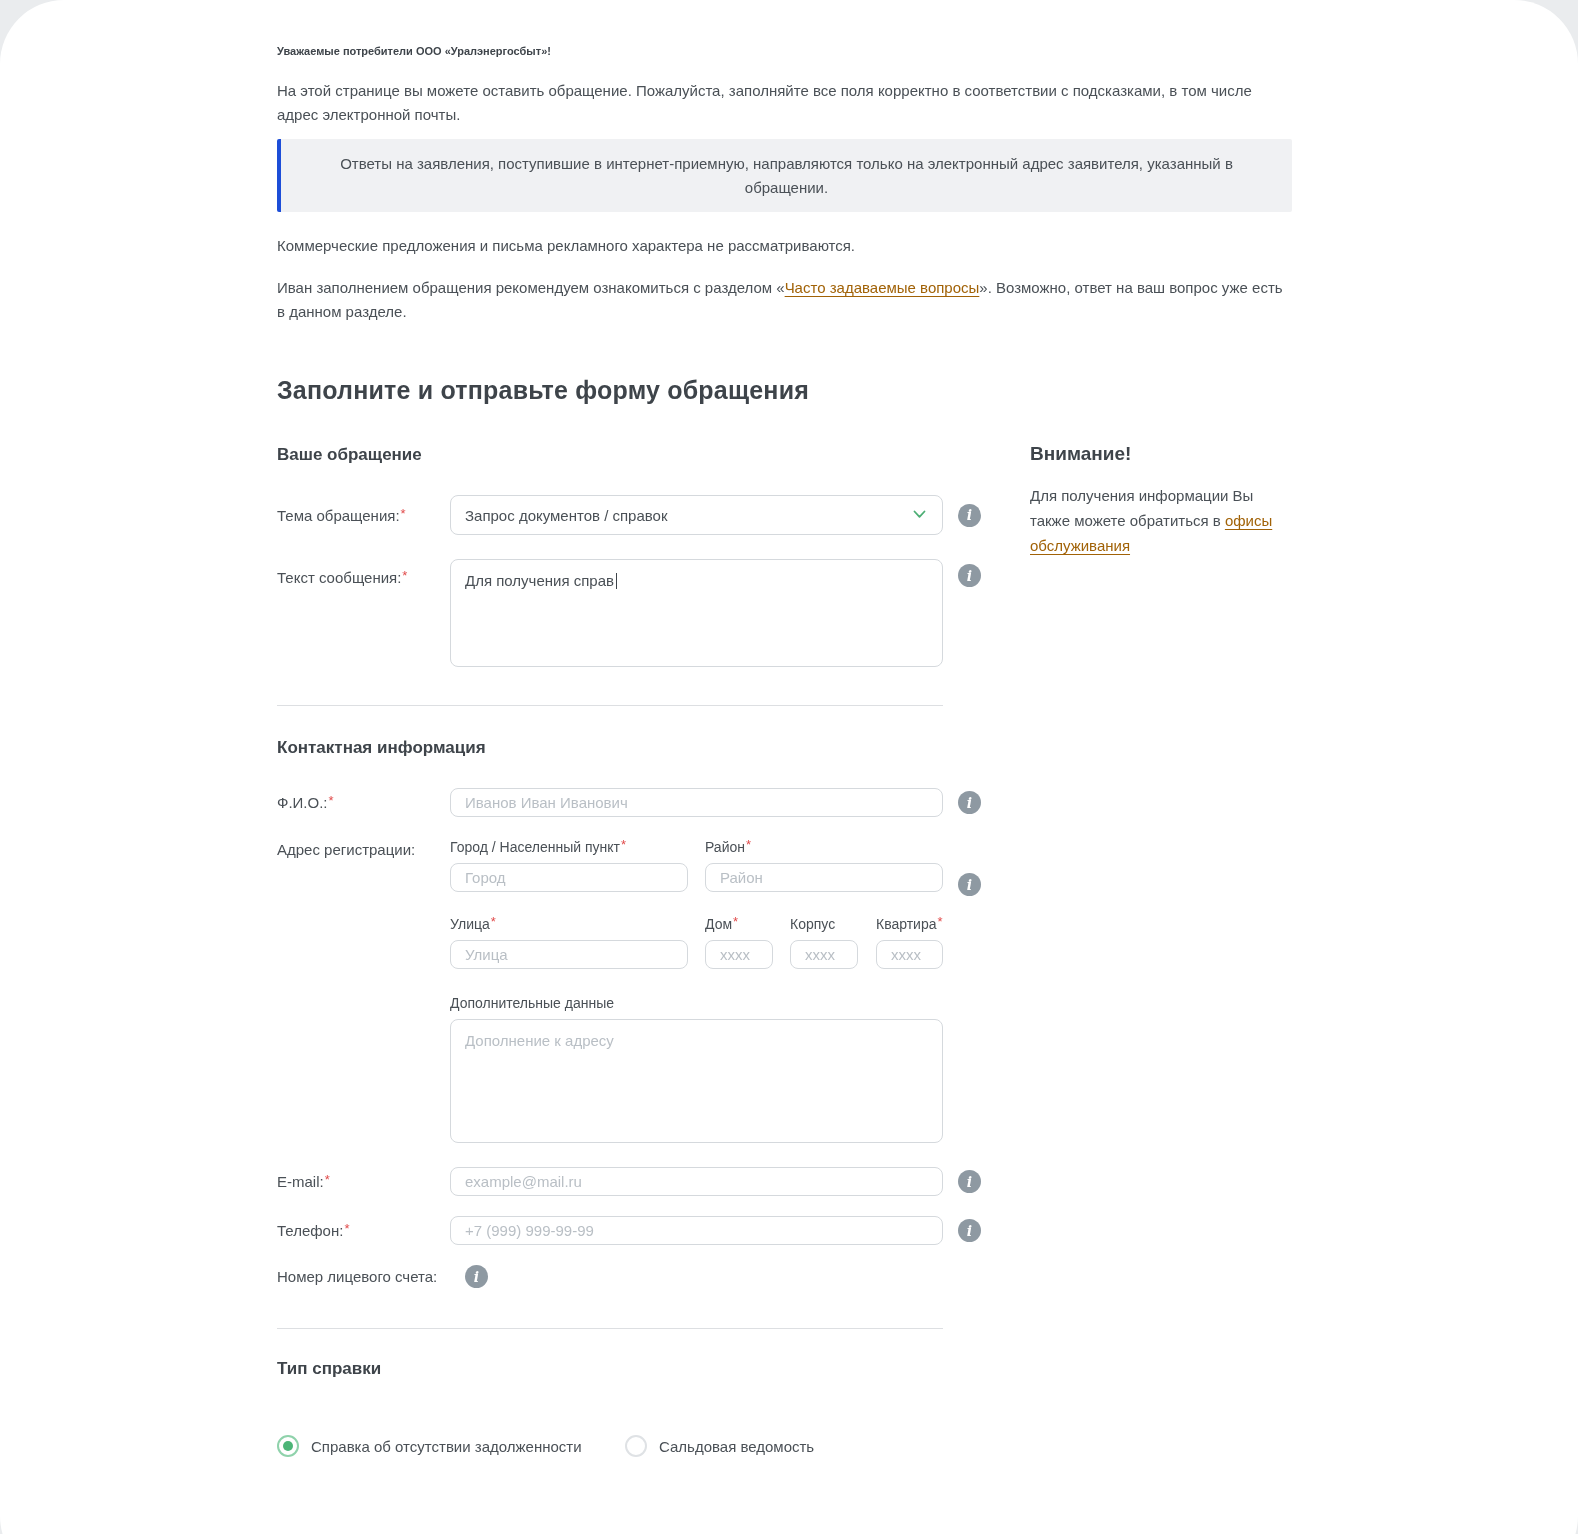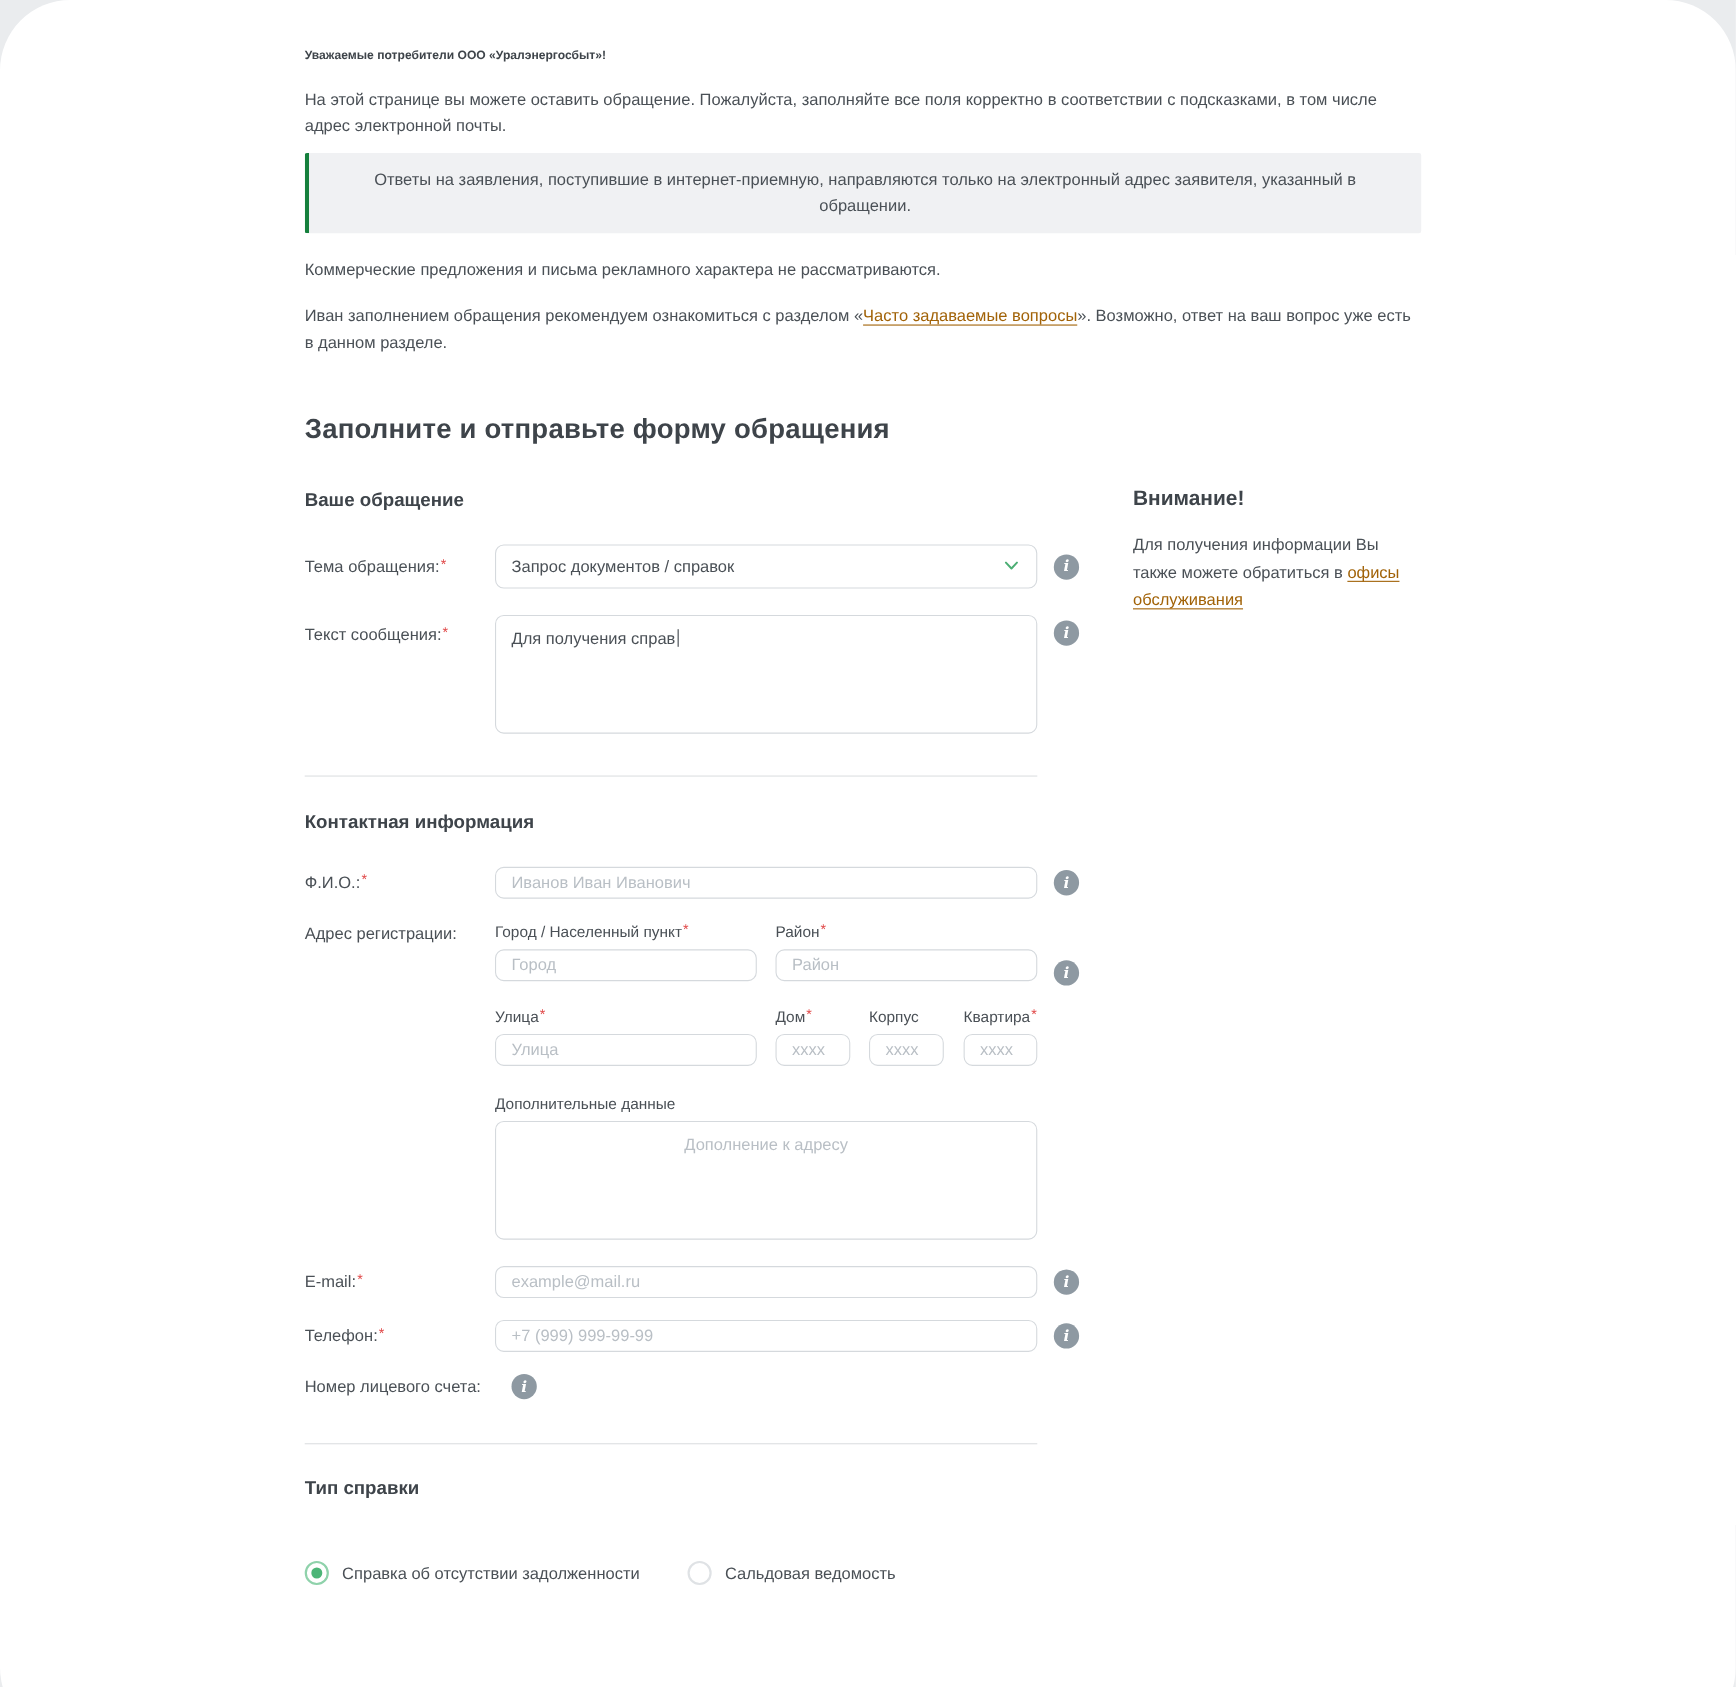--- a/index.html
+++ b/index.html
@@ -23,21 +23,21 @@
     margin-left: 277px;
     width: 1015px;
     padding-top: 45px;
   }
   h3.page-title { font-size:11px; font-weight:bold; color:#3e444a; }
   p.body-text { font-size:15px; line-height:24px; color:#4a5056; }
   .intro { margin-top:22px; }
   .notice {
     margin-top:12px;
     background:#f0f1f3;
-    border-left:4px solid #15803d;
+    border-left:4px solid #1d4ed8;
     border-radius:2px;
     min-height:73px;
     display:flex; align-items:center; justify-content:center;
     padding:8px 50px;
   }
   .notice p { text-align:center; }
   .p2 { margin-top:22px; }
   .p3 { margin-top:18px; }
   .green-link {
     color:#a16207;
@@ -71,21 +71,21 @@
   }
   .input { height:29px; padding:0 14px; }
   .input::placeholder { color:#b9bfc5; opacity:1; }
   .select {
     height:40px; display:flex; align-items:center;
     padding:0 40px 0 14px; cursor:pointer; position:relative;
   }
   .select .chev { position:absolute; right:16px; top:14px; }
   .txtarea { padding:10px 14px; font-size:15px; line-height:22px; }
   .txtarea.msg { height:108px; }
-  .txtarea.addl { height:108px; color:#b9bfc5;text-align:center; }
+  .txtarea.addl { height:124px; color:#b9bfc5; }
   .caret { display:inline-block; width:1px; height:16px; background:#3e444a; vertical-align:-3px; margin-left:2px; }
   .ph { color:#b9bfc5; }
 
   .info {
     flex:0 0 23px; width:23px; height:23px; border-radius:50%;
     background:#8e99a2; margin-left:15px;
     display:flex; align-items:center; justify-content:center;
     cursor:pointer;
   }
   .info::before {

